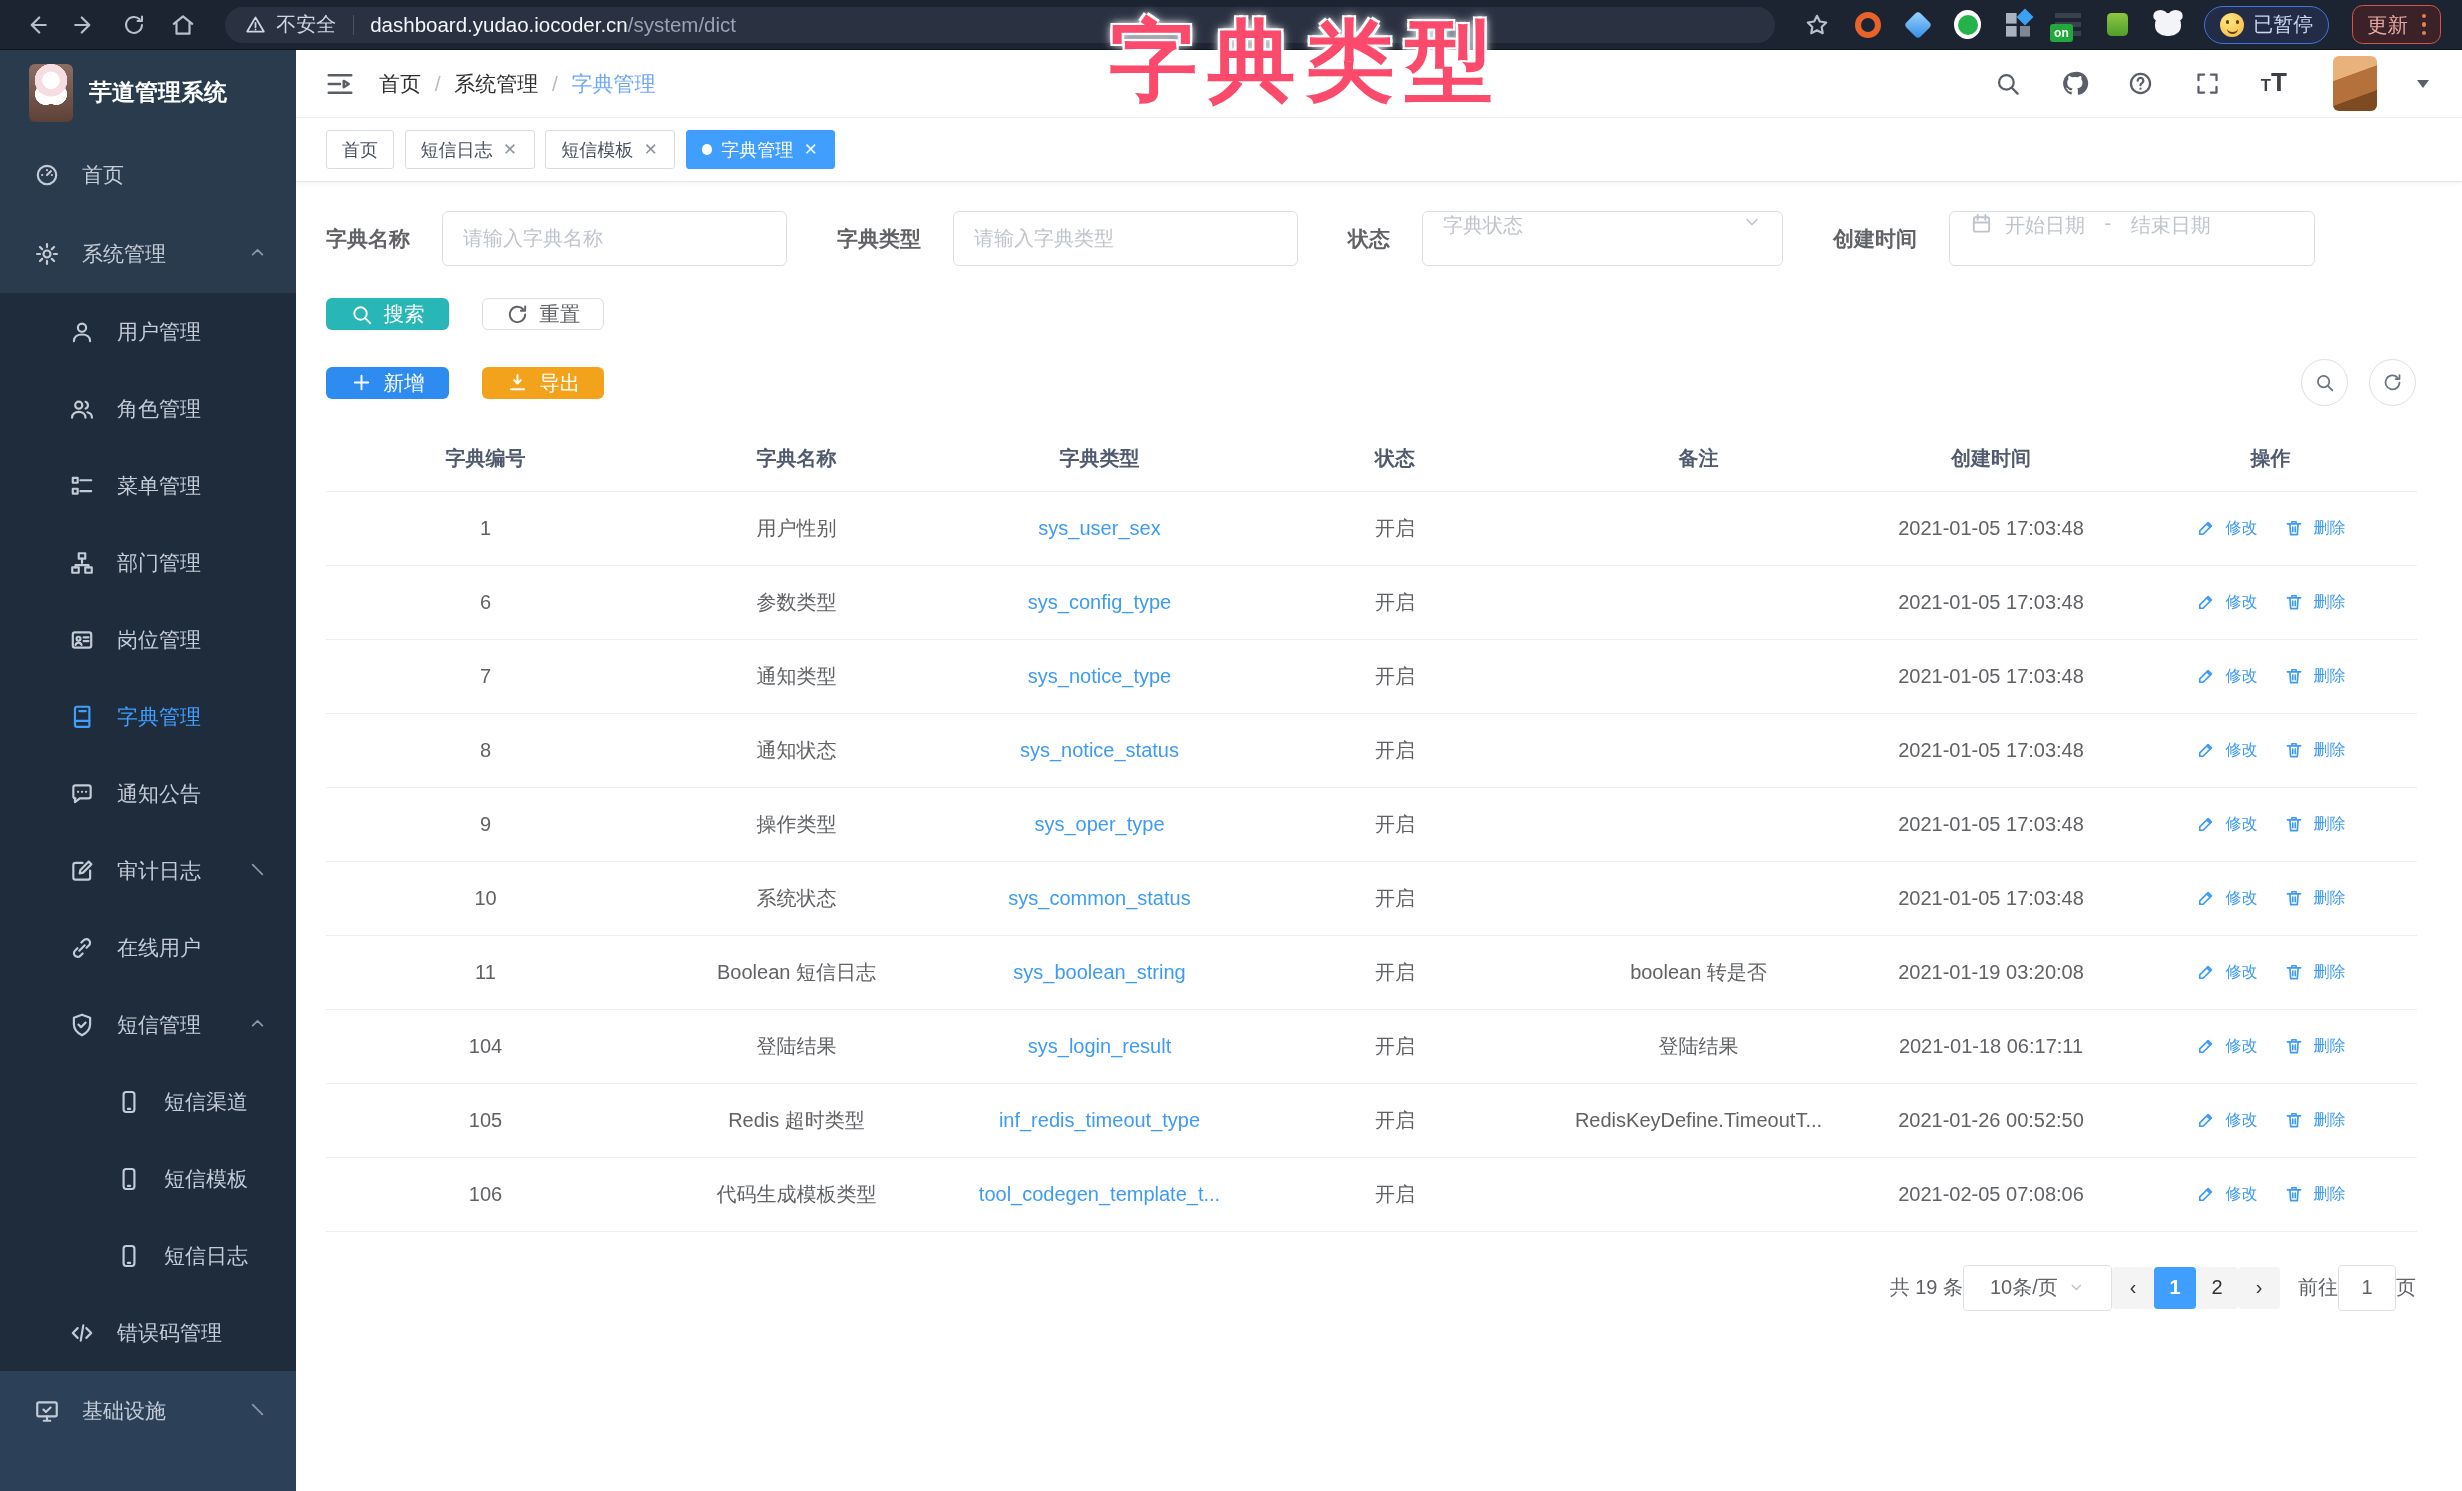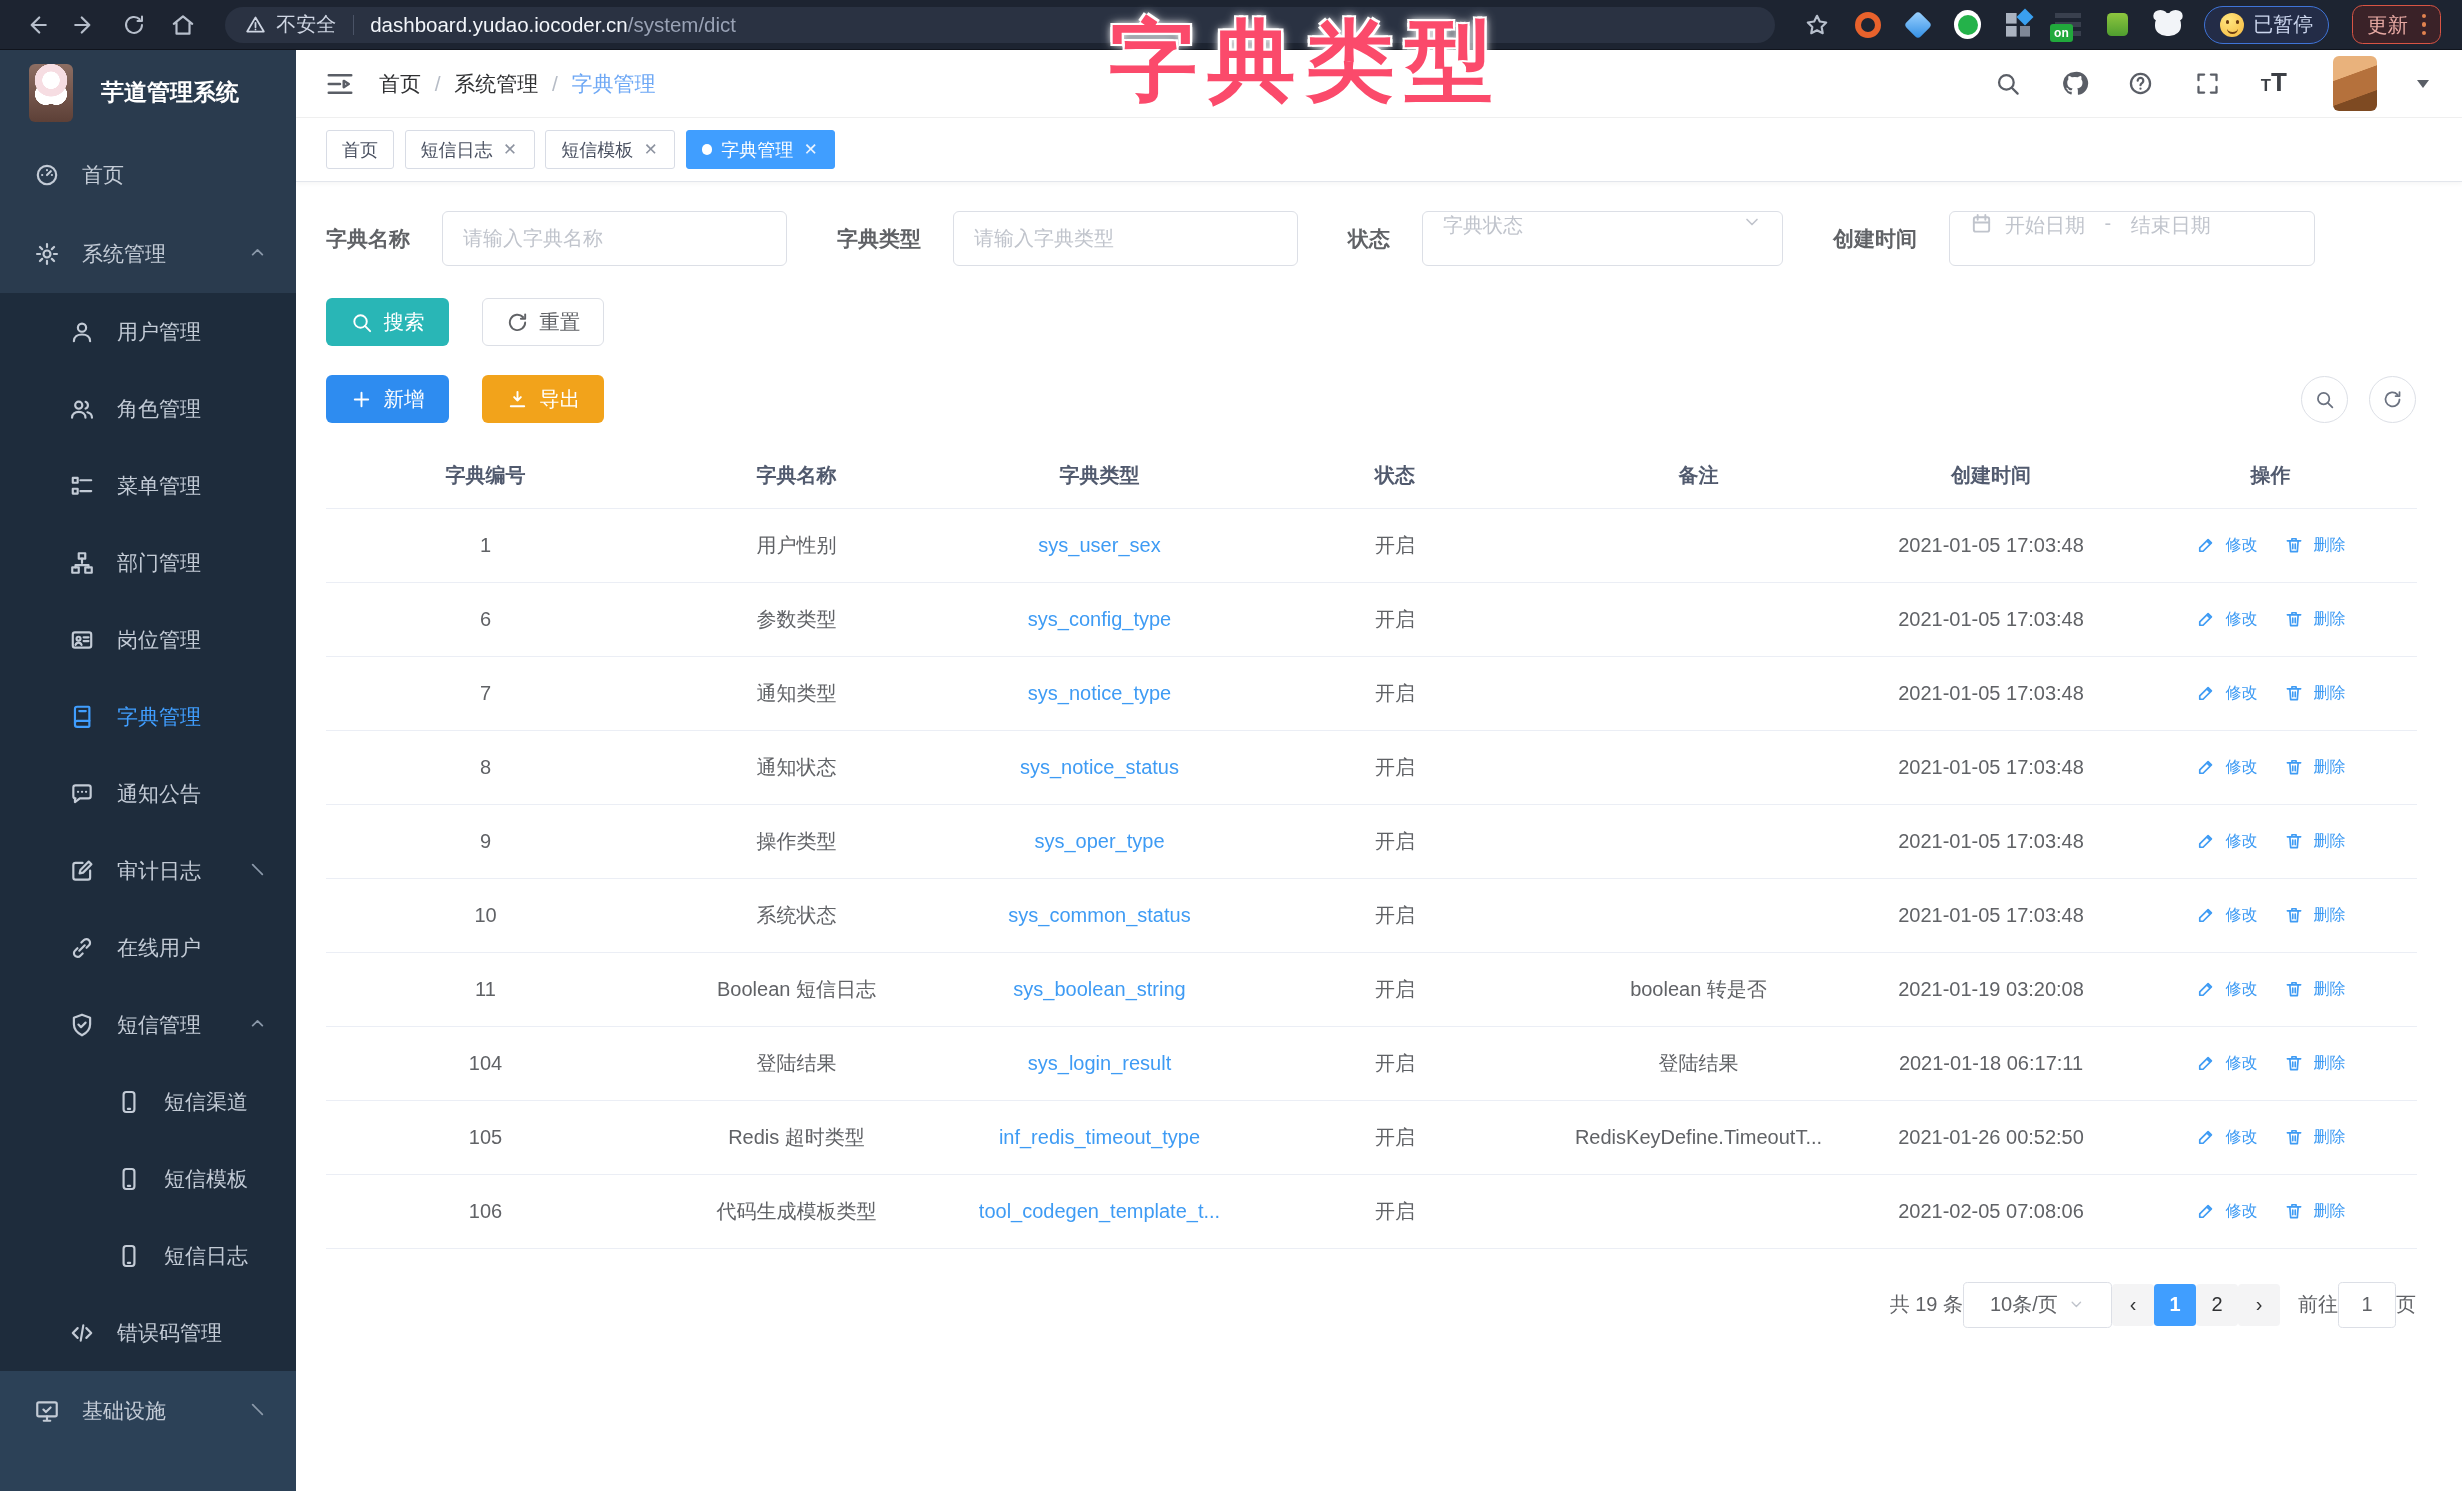--- a/index.html
+++ b/index.html
@@ -32,21 +32,21 @@
   .pill-pause .face:after{content:"";position:absolute;left:6.8px;top:13px;width:10.6px;height:6px;border-bottom:2.3px solid #6b3c12;border-radius:0 0 9px 9px}
   .pill-pause span{color:#ccd6ee;font-size:20px;white-space:nowrap}
   .chip-update{height:39px;border:1.9px solid #d95444;border-radius:10.6px;background:#3a2228;display:flex;align-items:center;gap:13.7px;padding:0 13.7px;flex:0 0 auto}
   .chip-update span{color:#e7a9a3;font-size:20.5px;white-space:nowrap}
   .dots{display:flex;flex-direction:column;gap:3.8px}
   .dots i{width:4.6px;height:4.6px;border-radius:50%;background:#e2824f}
 
   
   .app{display:flex;height:1441px;}
   .sidebar{width:296px;background:var(--side-bg);flex:0 0 auto;display:flex;flex-direction:column;overflow:hidden}
-  .logo{height:85px;display:flex;align-items:center;padding:0 29px;gap:28px;flex:0 0 auto}
+  .logo{height:85px;display:flex;align-items:center;padding:0 29px;gap:16px;flex:0 0 auto}
   .logo .avatar{width:44px;height:58px;border-radius:6px;background:
       radial-gradient(circle at 50% 28%,#fff 0 18%,#f6dde2 19% 34%,transparent 35%),
       radial-gradient(circle at 38% 52%,#fff 0 26%,transparent 27%),
       radial-gradient(circle at 62% 52%,#fff 0 26%,transparent 27%),
       linear-gradient(180deg,#8d6e63,#5d4037)}
   .logo .title{color:#fff;font-size:23px;font-weight:bold;white-space:nowrap}
   .menu{flex:1;display:flex;flex-direction:column}
   .mi{display:flex;align-items:center;height:79px;padding:0 26px 0 32px;color:var(--side-txt);font-size:21px;cursor:pointer;flex:0 0 auto}
   .mi .micon{width:30px;height:30px;margin-right:20px;flex:0 0 auto;display:flex;align-items:center;justify-content:center}
   .mi .lbl{flex:1;white-space:nowrap}
@@ -86,21 +86,21 @@
   .inp{height:55px;border:1.1px solid var(--input-border);border-radius:6px;display:flex;padding:0 20px;gap:12px;color:#c0c4cc;font-size:20px;background:#fff}
   .inp input{border:none;outline:none;width:100%;font-size:20px;color:#606266;font-family:inherit}
   .inp input::placeholder{color:#c0c4cc}
   .w455{width:345px}.w476{width:361px}.w482{width:366px}
   .selchev{margin-left:auto;color:#c0c4cc;width:20px;height:20px}
   .dr-sep{color:#c0c4cc;padding:0 7.6px}
   .dr-ph{color:#c0c4cc;white-space:nowrap}
   .calic{color:#c0c4cc;width:23px;height:23px;flex:0 0 auto}
 
   .btnrow{display:flex;align-items:center;gap:33px;margin-top:32px}
-  .btn{height:48px;border-radius:6px;display:flex;align-items:center;gap:10.6px;padding:0 23px;font-size:20.5px;cursor:pointer;border:1.1px solid transparent;white-space:nowrap}
+  .btn{height:32px;border-radius:6px;display:flex;align-items:center;gap:10.6px;padding:0 23px;font-size:20.5px;cursor:pointer;border:1.1px solid transparent;white-space:nowrap}
   .btn .bic{width:23px;height:23px}
   .btn-search{background:var(--teal);color:#fff}
   .btn-reset{background:#fff;color:#606266;border-color:var(--input-border)}
   .btn-add{background:var(--blue);color:#fff}
   .btn-export{background:var(--amber);color:#fff}
   .toolrow{display:flex;align-items:center;gap:33px;margin-top:29px}
   .circles{margin-left:auto;display:flex;gap:21px}
   .cbtn{width:47px;height:47px;border-radius:50%;border:1.1px solid #dcdfe6;color:#6b7280;display:flex;align-items:center;justify-content:center;background:#fff;cursor:pointer}
   .cbtn svg{width:21px;height:21px}
 

